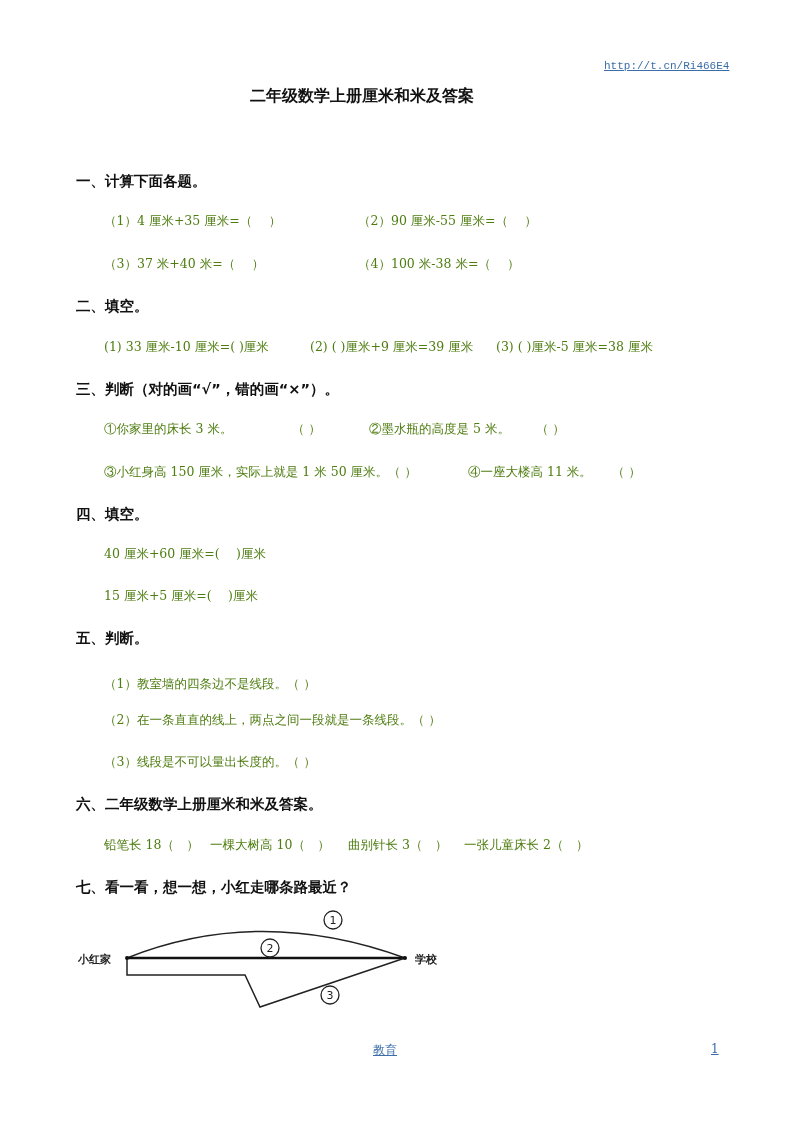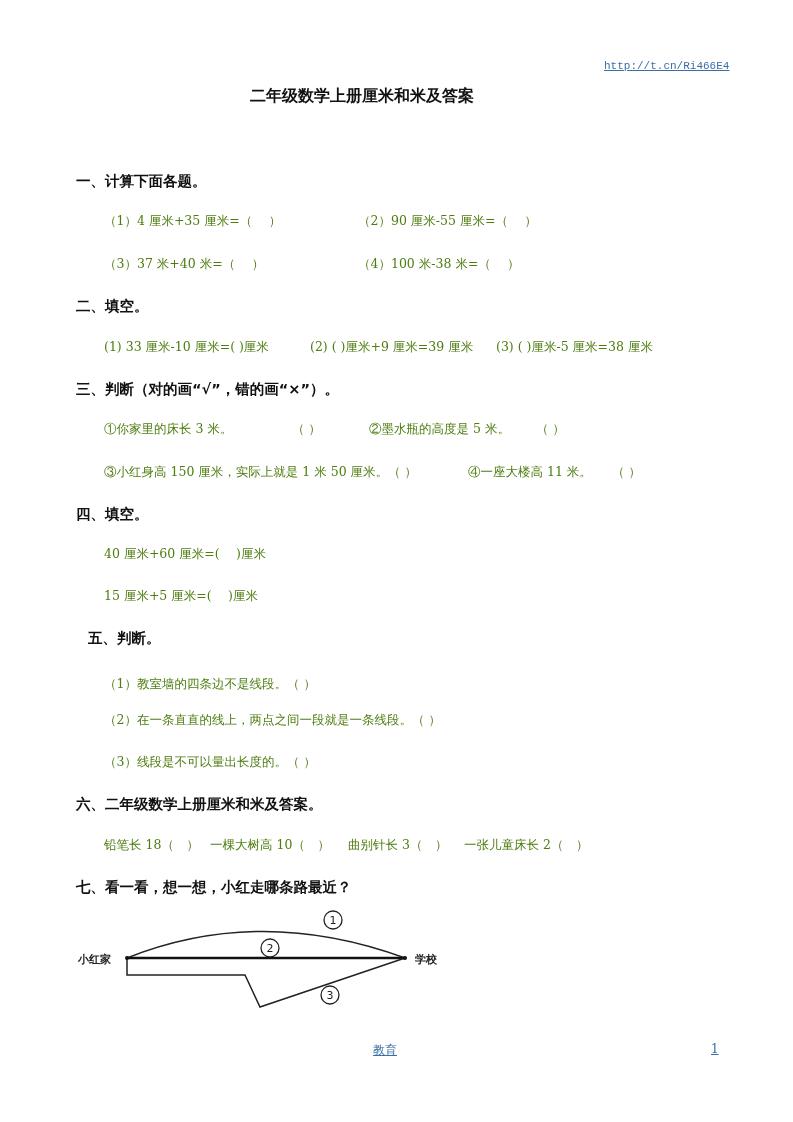--- a/index.html
+++ b/index.html
@@ -37,21 +37,21 @@
 <div class="abs t" style="left:369px;top:421px;">②墨水瓶的高度是 5 米。</div>
 <div class="abs t" style="left:536px;top:421px;">（ ）</div>
 <div class="abs t" style="left:104px;top:464px;">③小红身高 150 厘米，实际上就是 1 米 50 厘米。（ ）</div>
 <div class="abs t" style="left:468px;top:464px;">④一座大楼高 11 米。</div>
 <div class="abs t" style="left:612px;top:464px;">（ ）</div>
 
 <div class="abs h" style="left:76px;top:505px;">四、填空。</div>
 <div class="abs t" style="left:104px;top:546px;">40 厘米+60 厘米=(　 )厘米</div>
 <div class="abs t" style="left:104px;top:588px;">15 厘米+5 厘米=(　 )厘米</div>
 
-<div class="abs h" style="left:76px;top:629px;margin-left:12px;">五、判断。</div>
+<div class="abs h" style="left:76px;top:629px;">五、判断。</div>
 <div class="abs t" style="left:104px;top:676px;">（1）教室墙的四条边不是线段。（ ）</div>
 <div class="abs t" style="left:104px;top:712px;">（2）在一条直直的线上，两点之间一段就是一条线段。（ ）</div>
 <div class="abs t" style="left:104px;top:754px;">（3）线段是不可以量出长度的。（ ）</div>
 
 <div class="abs h" style="left:76px;top:795px;">六、二年级数学上册厘米和米及答案。</div>
 <div class="abs t" style="left:104px;top:837px;">铅笔长 18（　）</div>
 <div class="abs t" style="left:210px;top:837px;">一棵大树高 10（　）</div>
 <div class="abs t" style="left:348px;top:837px;">曲别针长 3（　）</div>
 <div class="abs t" style="left:464px;top:837px;">一张儿童床长 2（　）</div>
 

